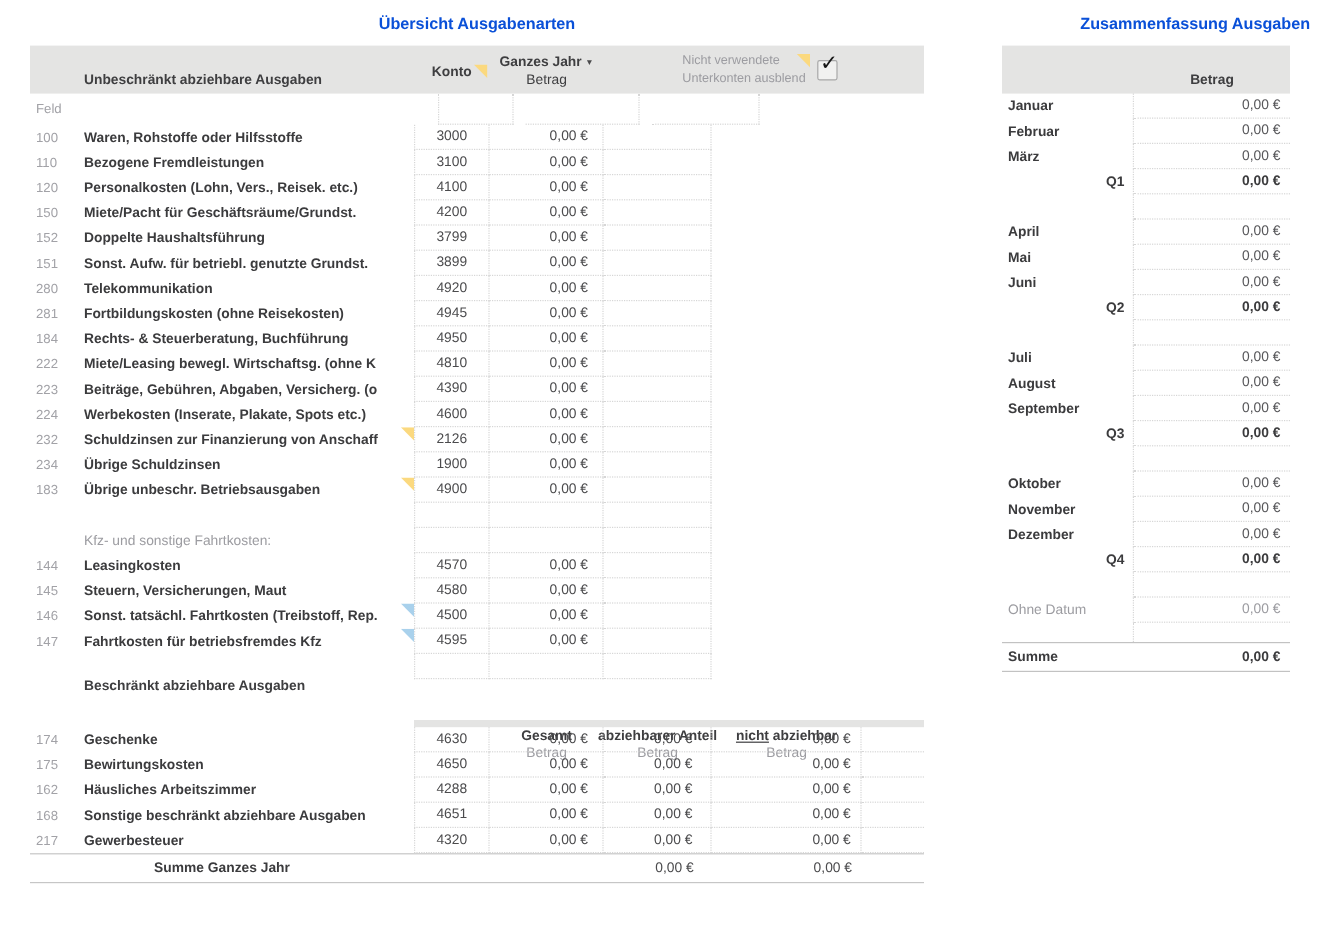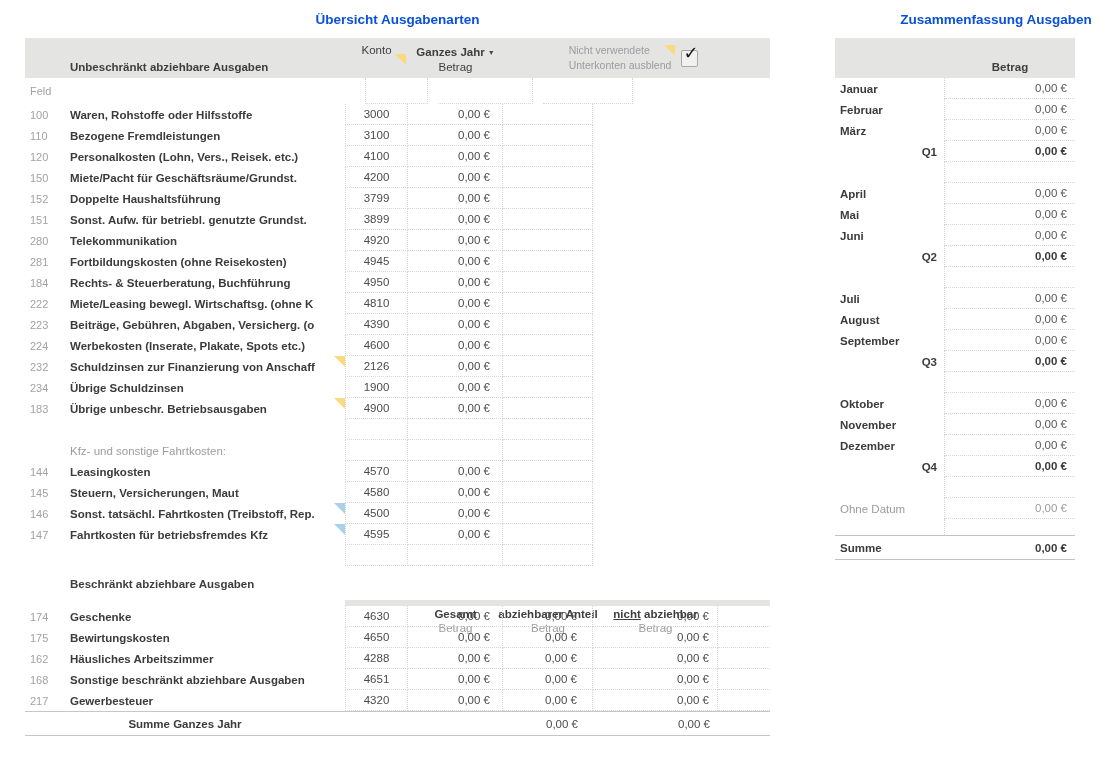--- a/index.html
+++ b/index.html
@@ -9,21 +9,21 @@
     color:#3e3e40;font-size:11.5px;overflow:hidden;
   }
   .title{position:absolute;top:12px;font-weight:bold;font-size:13.5px;color:#0a50d8;text-align:center;}
   #title-left{left:25px;width:745px;}
   #title-right{left:876px;width:240px;}
 
   
   .tbl-left{position:absolute;left:25px;top:38px;width:745px;}
   .lhead{display:grid;grid-template-columns:40px 280px 63px 95px 267px;height:40px;background:#e4e4e3;}
   .lhead .h-label{grid-column:2;align-self:end;padding:0 0 5px 5px;font-weight:bold;white-space:nowrap;}
-  .lhead .h-konto{grid-column:3;position:relative;align-self:end;text-align:center;padding-bottom:22px;font-weight:normal;}
+  .lhead .h-konto{grid-column:3;position:relative;align-self:end;text-align:center;padding-bottom:12px;font-weight:bold;}
   .lhead .h-betrag{grid-column:4;display:flex;flex-direction:column;justify-content:flex-end;text-align:center;padding-bottom:5px;}
   .period{font-weight:bold;white-space:nowrap;cursor:default;margin-bottom:3px;}
   .dd-arrow{display:inline-block;font-size:7px;color:#4a4a4c;vertical-align:1px;margin-left:3px;}
   .h-hide{grid-column:5;display:flex;align-items:center;justify-content:center;padding-right:6px;gap:5px;}
   .hide-text{color:#9c9ca1;font-size:10.5px;line-height:15px;text-align:left;}
   .checkbox{position:relative;width:15px;height:15px;background:#f1f1f0;border:1px solid #a8a8a8;border-radius:2px;flex:0 0 auto;}
   .checkbox .check{position:absolute;left:1px;top:-9px;font-size:18px;font-weight:bold;color:#161616;}
   .hide-marker-wrap{position:relative;width:0;height:15px;}
   .hide-marker-wrap .marker{position:absolute;right:1px;top:-6px;}
 
@@ -36,21 +36,21 @@
   .c-feld{color:#a2a2a7;font-size:11px;display:flex;align-items:center;padding-left:5px;}
   .c-label{position:relative;display:flex;align-items:center;padding-left:5px;font-weight:bold;color:#3b3b3d;white-space:nowrap;overflow:hidden;}
   .lrow.subheading .c-label{font-weight:normal;color:#9c9ca1;}
   .c-label .marker{position:absolute;right:0;top:0;}
   .cellb{border-bottom:1px dotted #d6d6d6;border-right:1px dotted #d6d6d6;display:flex;align-items:center;}
   .c-konto{border-left:1px dotted #d6d6d6;justify-content:center;color:#4b4b4d;}
   .c-betrag{justify-content:flex-end;padding-right:12px;color:#4b4b4d;}
   .c-plain{border:none;}
 
   .s2head{display:flex;height:40px;margin-top:0px;}
-  .s2head .s2-labelarea{width:320px;display:flex;align-items:center;padding-bottom:5px;}
+  .s2head .s2-labelarea{width:320px;display:flex;align-items:flex-start;padding-bottom:5px;}
   .s2head .s2-labelarea span{margin-left:45px;font-weight:bold;white-space:nowrap;}
   .s2head .s2-gray{width:425px;background:#e4e4e3;display:grid;grid-template-columns:63px 95px 90px 125px 52px;grid-template-rows:20px 20px;margin-top:34px;}
   .s2h{display:flex;align-items:flex-end;justify-content:center;font-weight:bold;white-space:nowrap;}
   .s2h u{text-decoration:underline;}
   .s2sub{display:flex;align-items:center;justify-content:center;color:#9c9ca1;padding-bottom:4px;}
   .g1{grid-column:2;} .g2{grid-column:3;} .g3{grid-column:4;}
   .r2{grid-row:2;}
 
   .srow{display:grid;grid-template-columns:40px 280px 63px 95px 90px 125px 52px;height:21px;}
   .srow .c-gesamt,.srow .c-anteil,.srow .c-nicht{justify-content:flex-end;color:#4b4b4d;}

